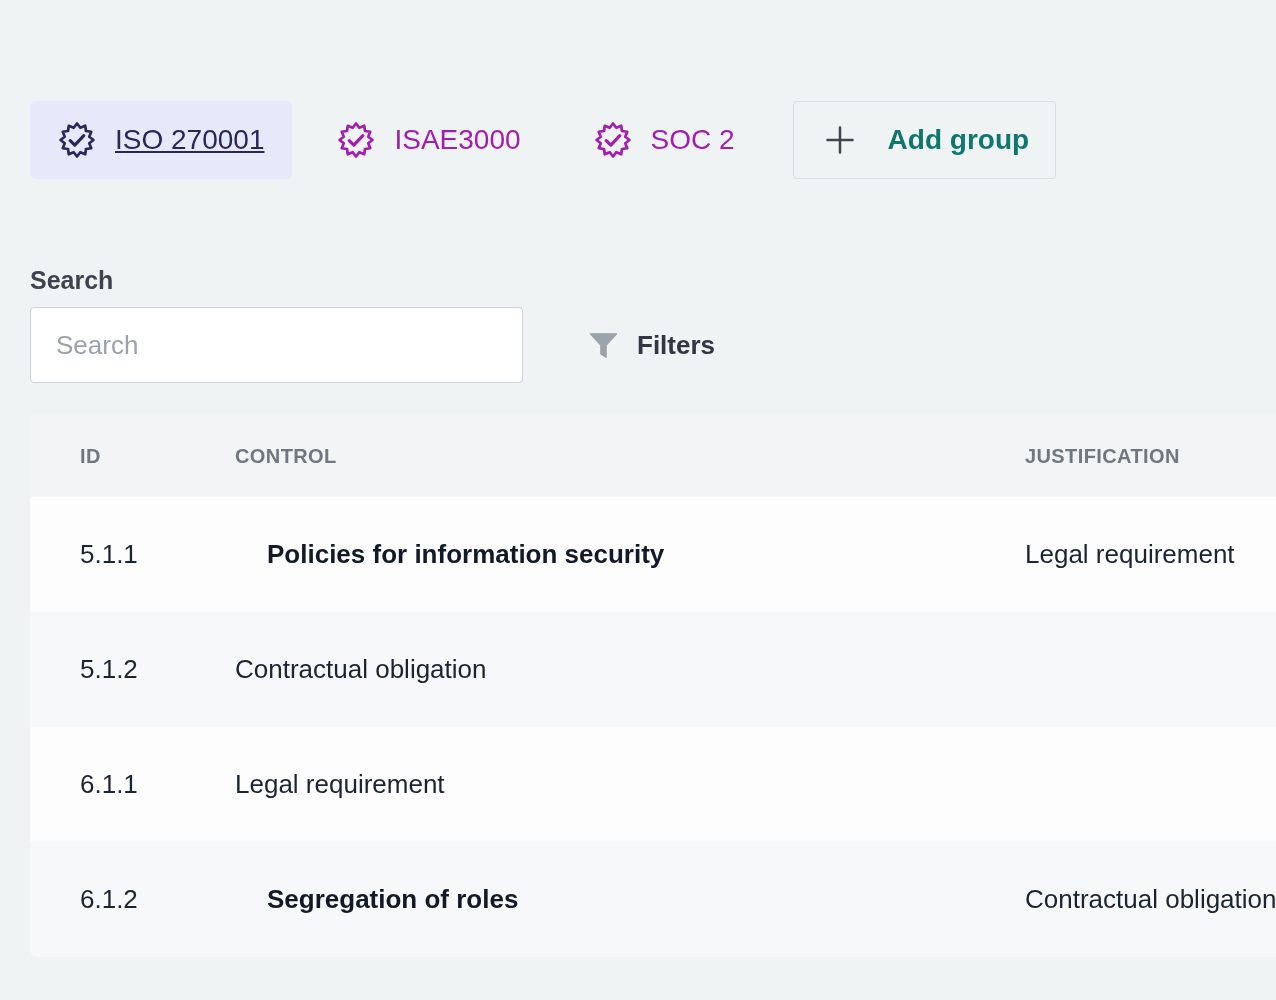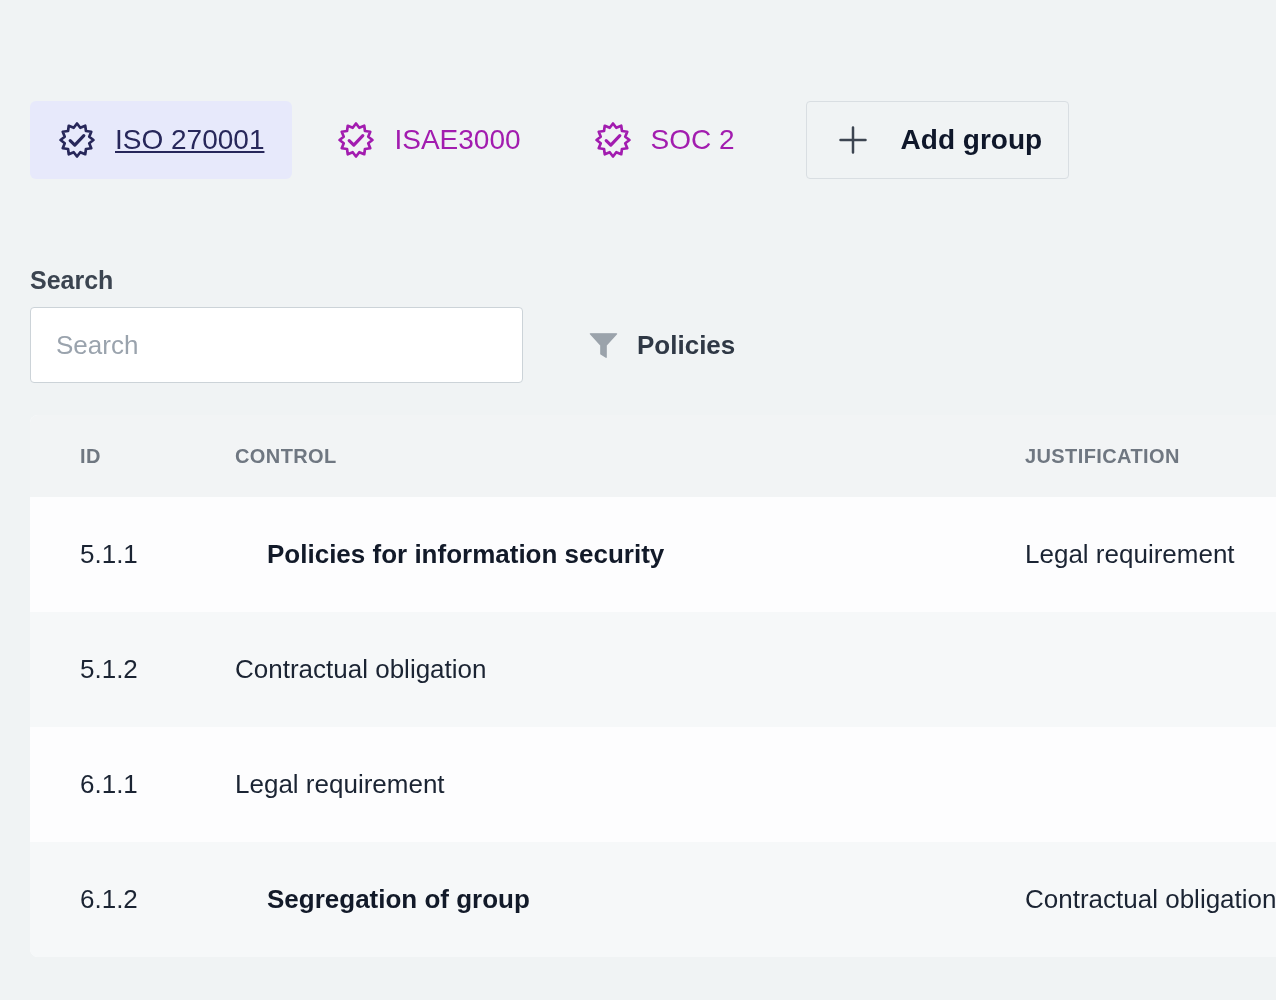--- a/index.html
+++ b/index.html
@@ -48,29 +48,29 @@
     text-decoration: underline;
   }
   .badge-icon svg { width: 38px; height: 38px; display: block; }
 
   .add-group {
     display: flex;
     align-items: center;
     gap: 28px;
     height: 78px;
     padding: 0 26px;
-    margin-left: 26px;
+    margin-left: 13px;
     box-sizing: border-box;
     border: 1px solid #d9dee2;
     border-radius: 4px;
     background: transparent;
     font-family: "Liberation Sans", sans-serif;
     font-size: 28px;
     font-weight: 700;
-    color: #0f172a;
+    color: #0f766e;
     cursor: pointer;
     white-space: nowrap;
   }
   .plus-icon svg { width: 40px; height: 40px; display: block; color: #3c4450; }
 
   
   .search-label {
     margin-top: 87px;
     font-size: 25px;
     font-weight: 700;
@@ -199,21 +199,21 @@
   <div class="search-label">Search</div>
 
   <div class="search-row">
     <input class="search-input" type="text" placeholder="Search" style="">
     <div class="filters">
       <span class="funnel-icon">
         <svg viewBox="0 0 24 24" fill="#9ba3ab" stroke="#9ba3ab" stroke-width="1" stroke-linejoin="round">
           <path d="M2.5 3.5h19l-7.6 8.3v8.7l-3.8-2.4v-6.3L2.5 3.5z"></path>
         </svg>
       </span>
-      <span>Policies</span>
+      <span>Filters</span>
     </div>
   </div>
 
   <div class="table">
     <div class="thead">
       <div class="cell-id-head">ID</div>
       <div>CONTROL</div>
       <div>JUSTIFICATION</div>
     </div>
 
@@ -228,18 +228,18 @@
       <div class="cell-just">Contractual obligation</div>
     </div>
 
     <div class="row">
       <div class="cell-id">6.1.1</div>
       <div class="cell-just">Legal requirement</div>
     </div>
 
     <div class="row alt">
       <div class="cell-id">6.1.2</div>
-      <div class="cell-control">Segregation of group</div>
+      <div class="cell-control">Segregation of roles</div>
       <div class="cell-just">Contractual obligation</div>
     </div>
   </div>
 
 </div>
 
 </body></html>

